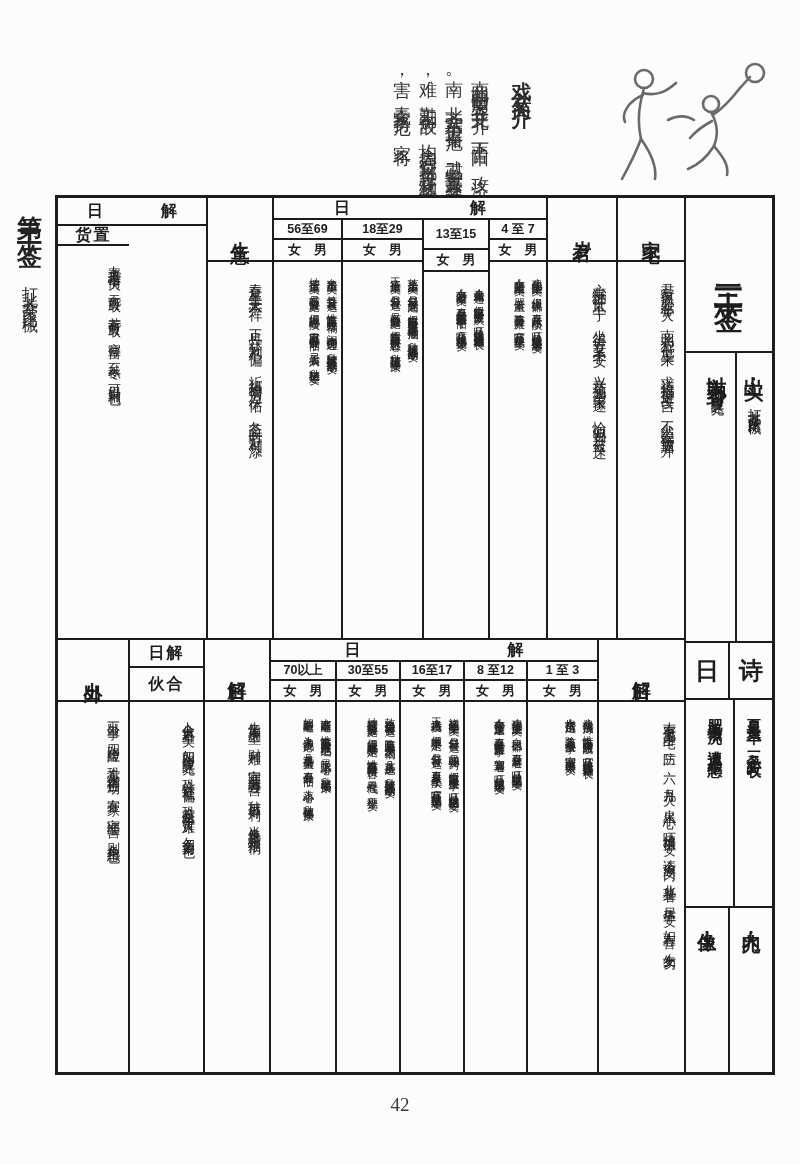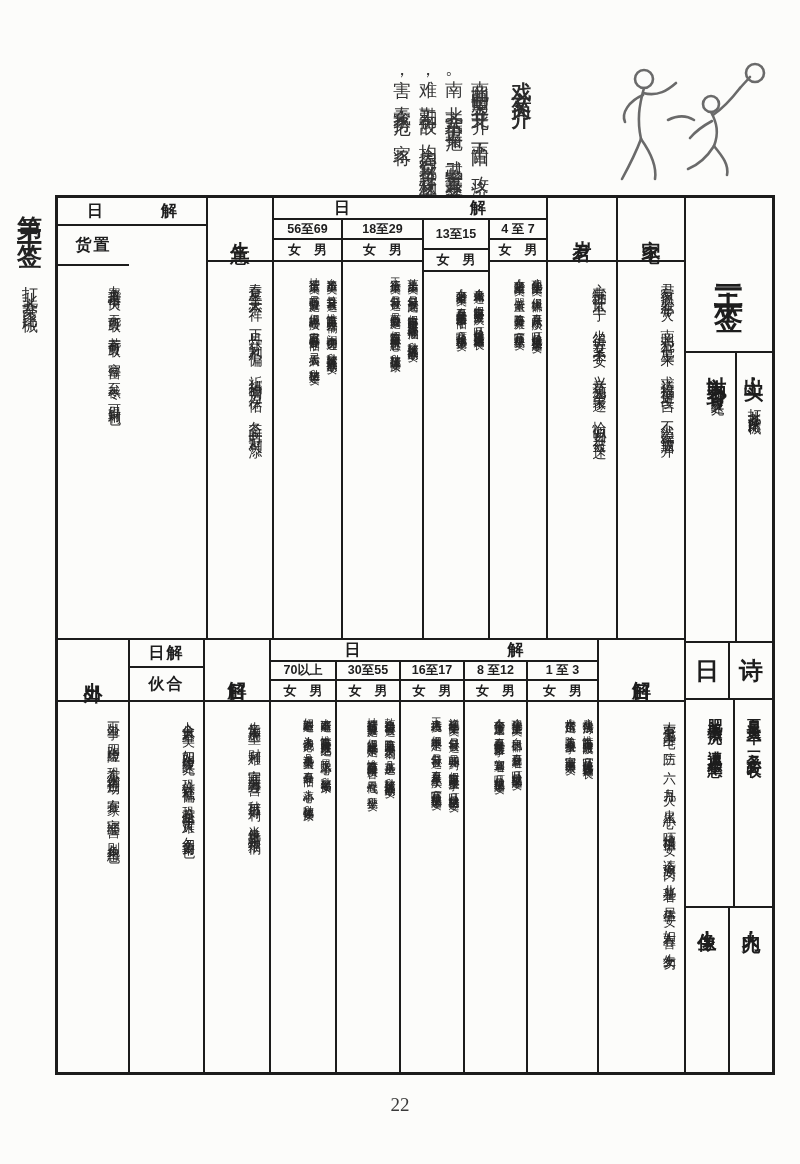--- a/index.html
+++ b/index.html
@@ -122,21 +122,21 @@
 
       <div class="sec sec1 s1">
 
         <div class="grp" style="width:148px">
           <div class="grp-span spread" style="height:28px">
             <span>日</span>
             <span>解</span>
           </div>
           <div class="grp-row">
             <div class="sc" style="width:71px">
-              <div class="sc-h" style="height:40px">货置</div>
+              <div class="sc-h" style="height:20px">货置</div>
               <div class="b bm">卜置货恐市情失　无货可取　若有货可取　宜停留　至秋冬　可得财利也</div>
             </div>
           </div>
         </div>
 
         <div class="col" style="width:66px">
           <div class="h-tall">
               <span class="v">生意</span>
             </div>
           <div class="b bp">春夏生意大不祥　正月守分利不偏　祈祷神明力保佑　冬至时节利可添</div>
@@ -305,14 +305,14 @@
         <div class="poemcol">肥羊遇饿虎　遭遇恐生愁</div>
       </div>
       <div class="sb-omen">
         <div class="omencol">内兆：</div>
         <div class="omencol">生像：</div>
       </div>
     </div>
   </div>
 
 
-  <div class="pagenum">22</div>
+  <div class="pagenum">42</div>
 </div>
 
 </body></html>

